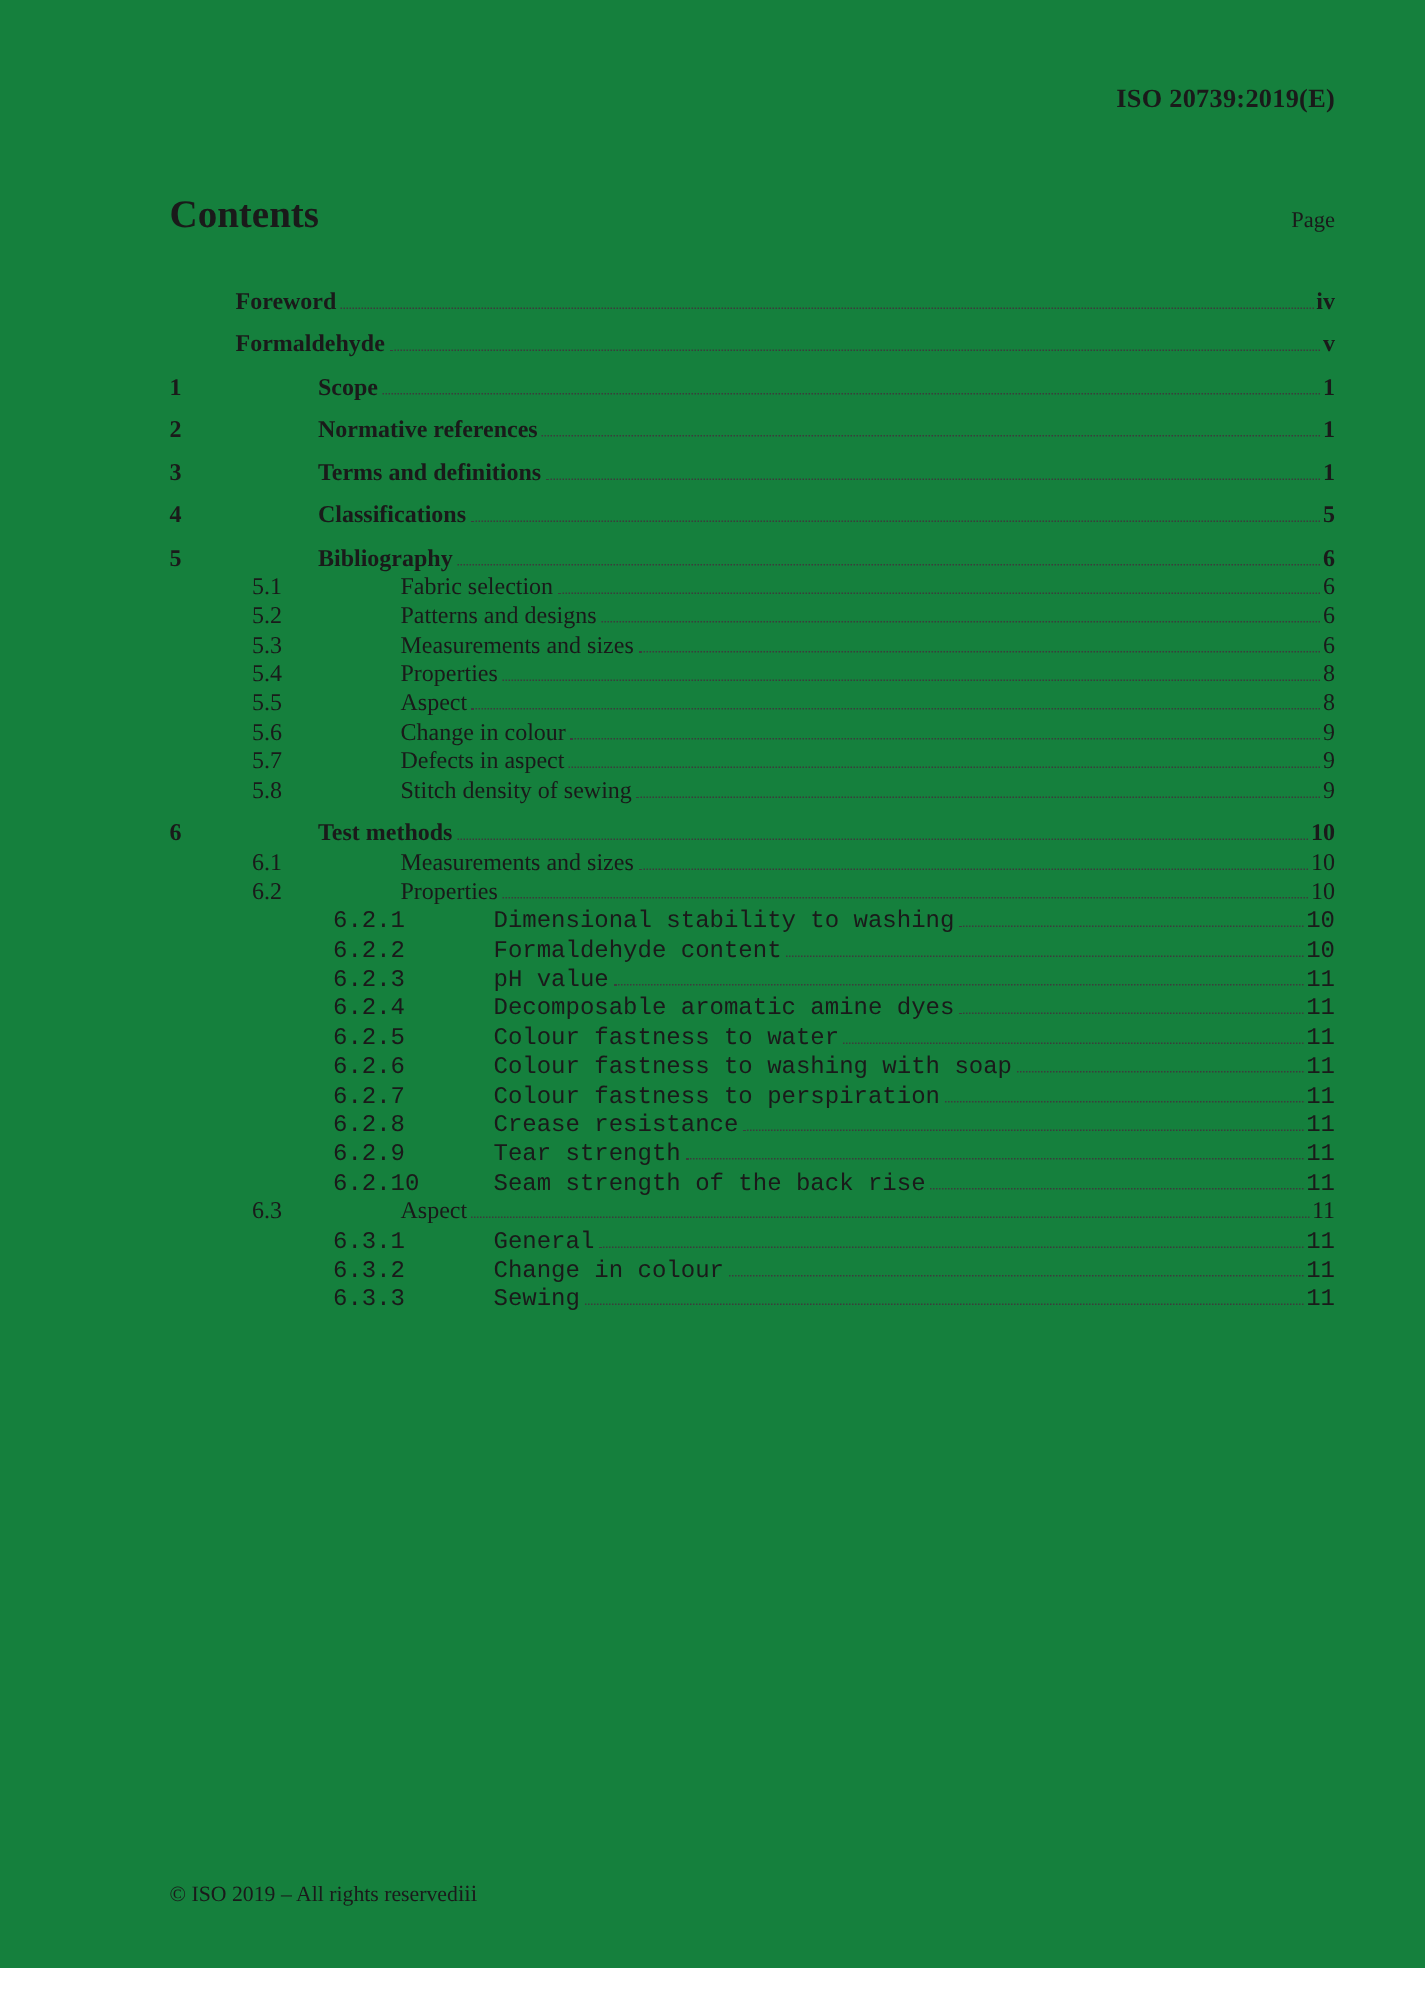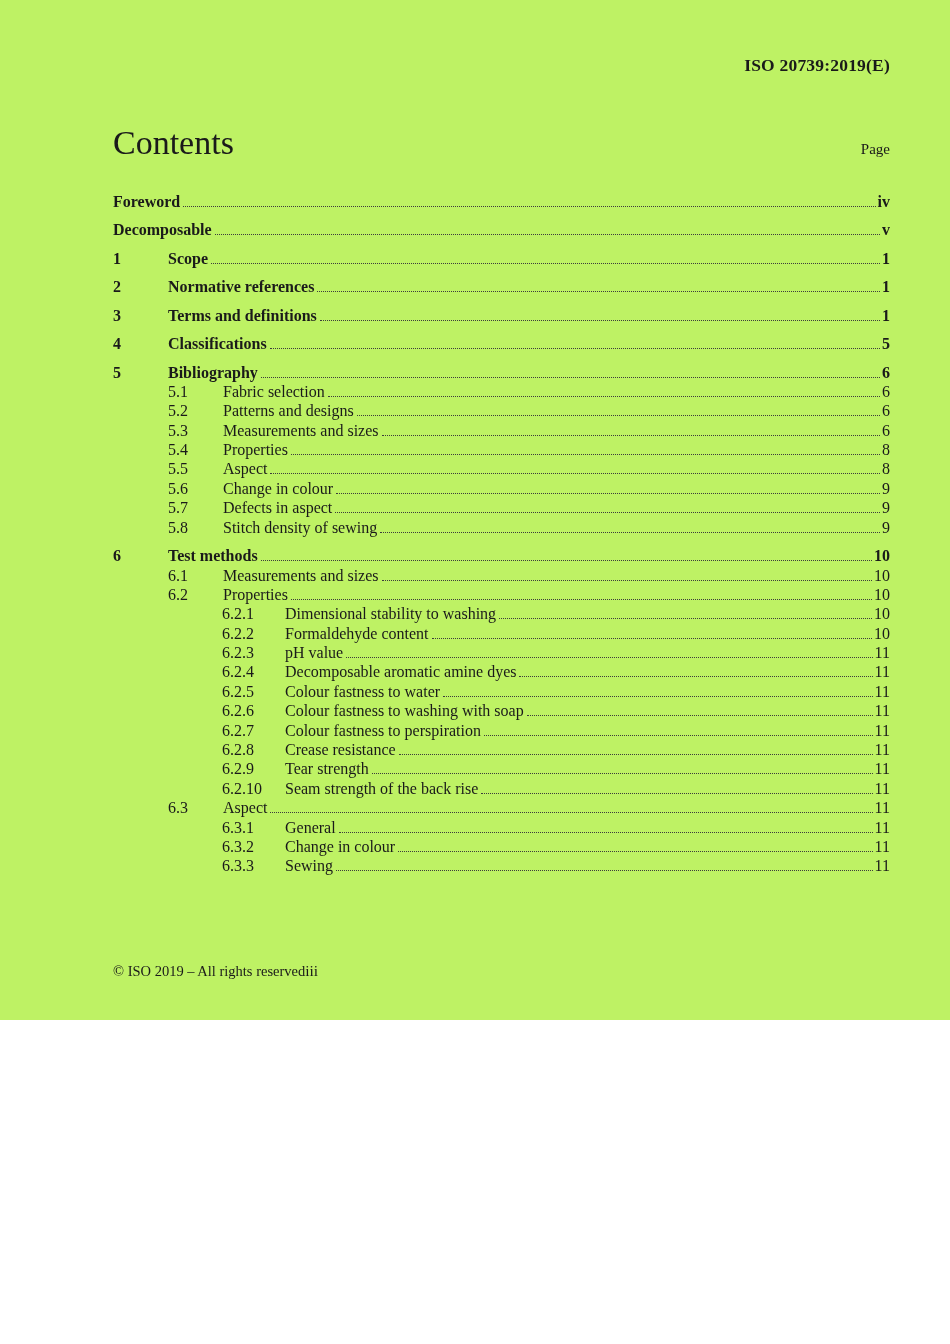--- a/index.html
+++ b/index.html
@@ -3,22 +3,22 @@
 <meta charset="utf-8">
 <style>
   html, body {
     margin: 0;
     padding: 0;
     background: #ffffff;
   }
   .page {
     position: relative;
     width: 950px;
-    height: 1020px;
-    background: #bef264;
+    height: 1312px;
+    background: #15803d;
     font-family: "Liberation Serif", "DejaVu Serif", serif;
     color: #1a1a1a;
     overflow: hidden;
     box-sizing: border-box;
   }
   .doc-header {
     position: absolute;
     top: 55px;
     left: 113px;
     right: 60px;
@@ -30,22 +30,22 @@
   .contents-row {
     position: absolute;
     top: 128px;
     left: 113px;
     right: 60px;
     display: flex;
     justify-content: space-between;
     align-items: baseline;
   }
   .contents-title {
-    font-size: 34px;
-    font-weight: normal;
+    font-size: 26px;
+    font-weight: bold;
     margin: 0;
     line-height: 30px;
   }
   .page-label {
     font-size: 15px;
     line-height: 18px;
   }
   .toc {
     position: absolute;
     top: 182px;
@@ -57,28 +57,29 @@
     align-items: baseline;
     font-size: 16px;
     line-height: 18px;
     margin-top: 1.4px;
     white-space: nowrap;
   }
   .toc-row.lvl0, .toc-row.lvl1 {
     margin-top: 10.5px;
   }
   .toc-row.lvl2 { padding-left: 55px; }
-  .toc-row.lvl3 { padding-left: 109px; }
+  .toc-row.lvl3 { padding-left: 109px; font-family: Liberation Mono, monospace; }
   .toc-num {
     flex: 0 0 auto;
     width: 55px;
   }
   .toc-row.lvl3 .toc-num { width: 63px; }
   .toc-title {
     flex: 0 0 auto;
+    margin-left: 44px;
   }
   .toc-row.bold .toc-num,
   .toc-row.bold .toc-title,
   .toc-row.bold .toc-page {
     font-weight: bold;
   }
   .dot-leader {
     flex: 1 1 auto;
     border-bottom: 1.6px dotted #3c3c3c;
     margin: 0 2px 3px 3px;
@@ -115,21 +116,21 @@
 
   <div class="toc" id="toc">
       <div class="toc-row lvl0 bold">
 
       <span class="toc-title">Foreword</span>
       <span class="dot-leader"></span>
       <span class="toc-page">iv</span>
     </div>
       <div class="toc-row lvl0 bold">
 
-      <span class="toc-title">Decomposable</span>
+      <span class="toc-title">Formaldehyde</span>
       <span class="dot-leader"></span>
       <span class="toc-page">v</span>
     </div>
       <div class="toc-row lvl1 bold">
       <span class="toc-num">1</span>
       <span class="toc-title">Scope</span>
       <span class="dot-leader"></span>
       <span class="toc-page">1</span>
     </div>
       <div class="toc-row lvl1 bold">

